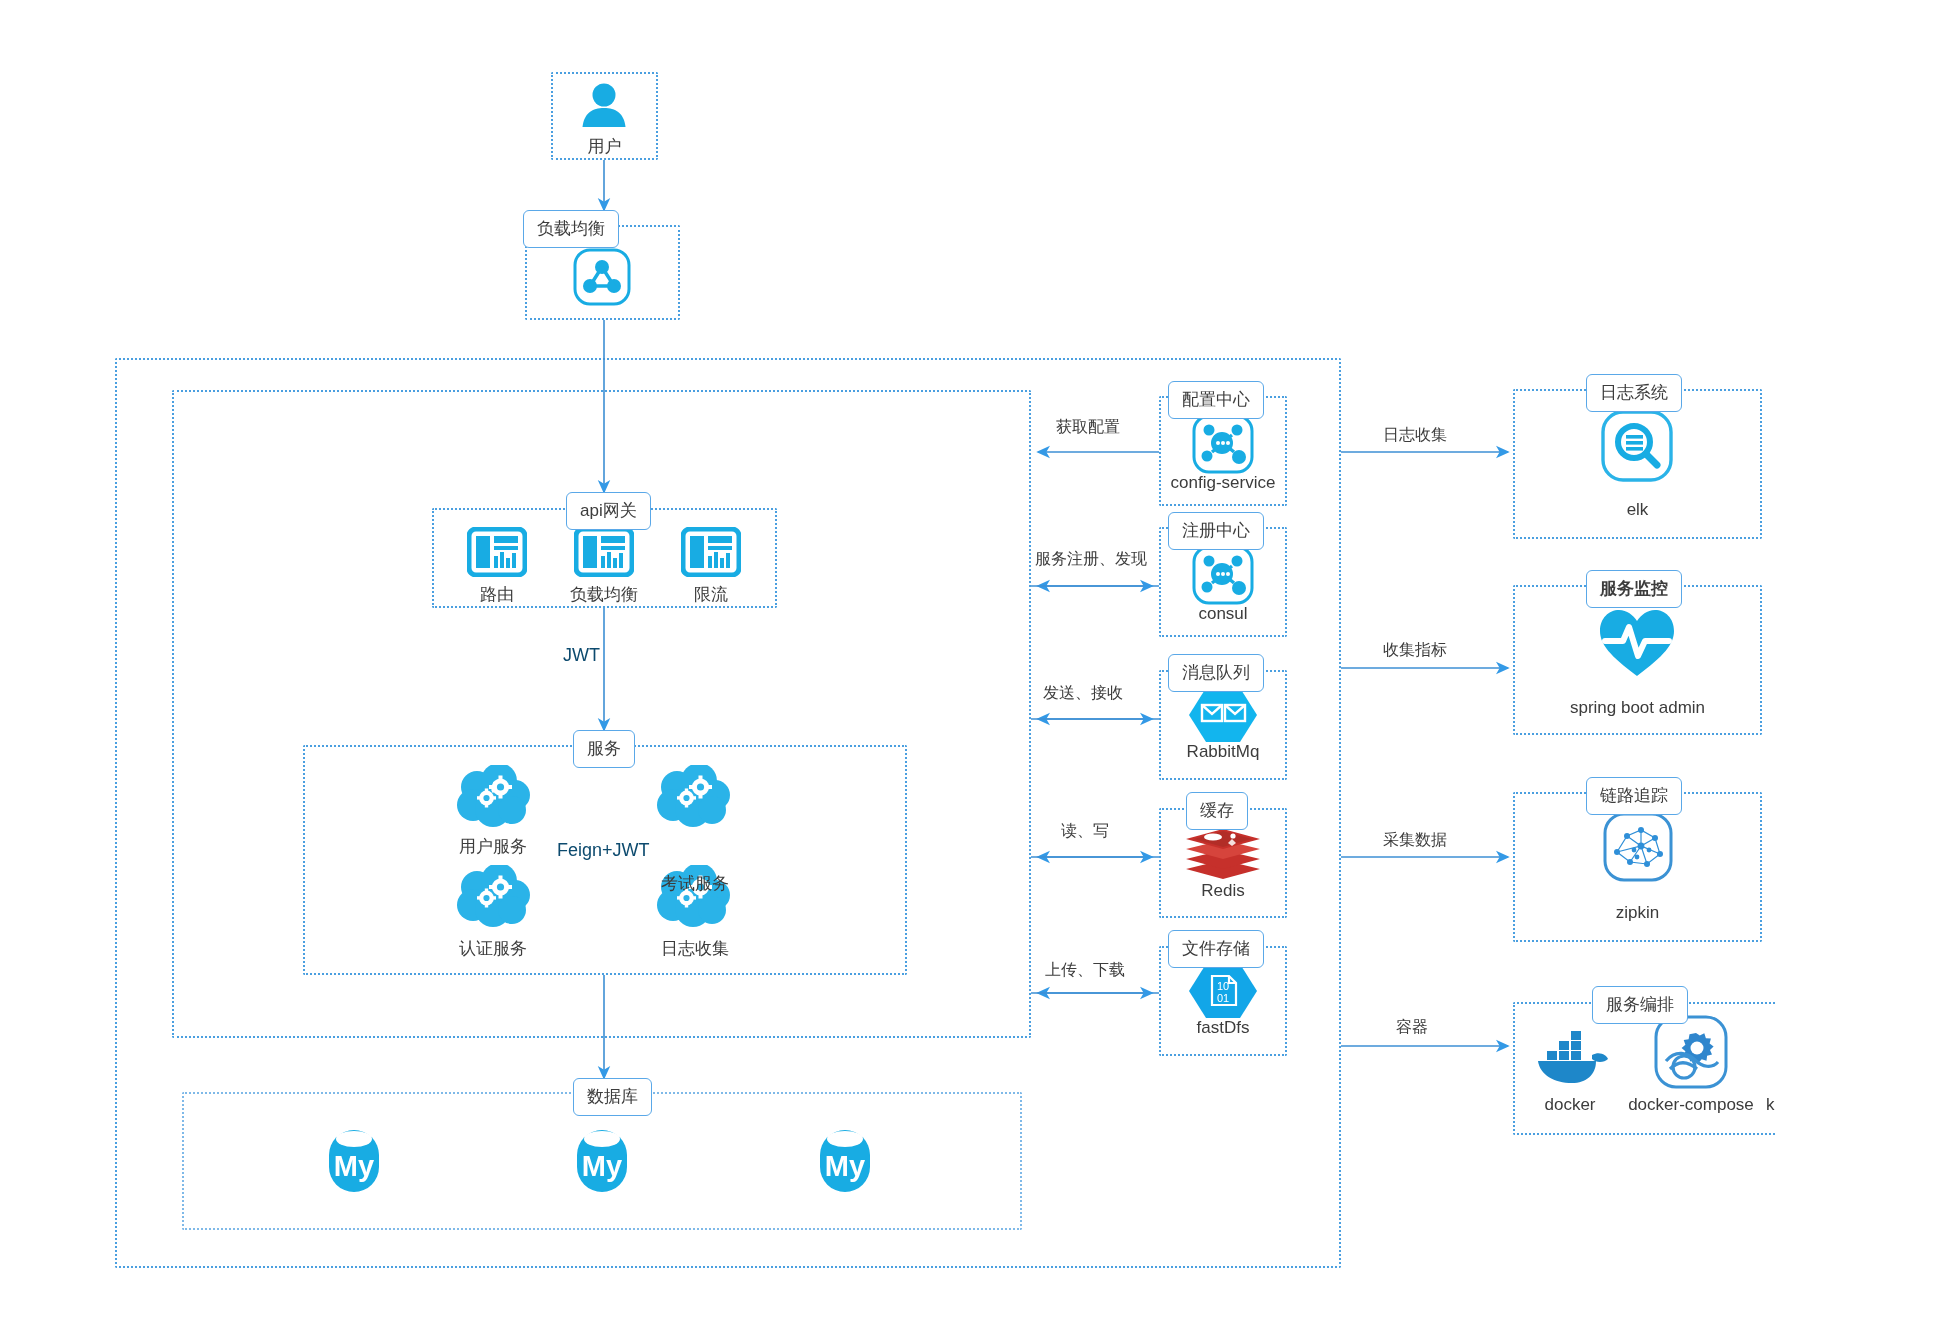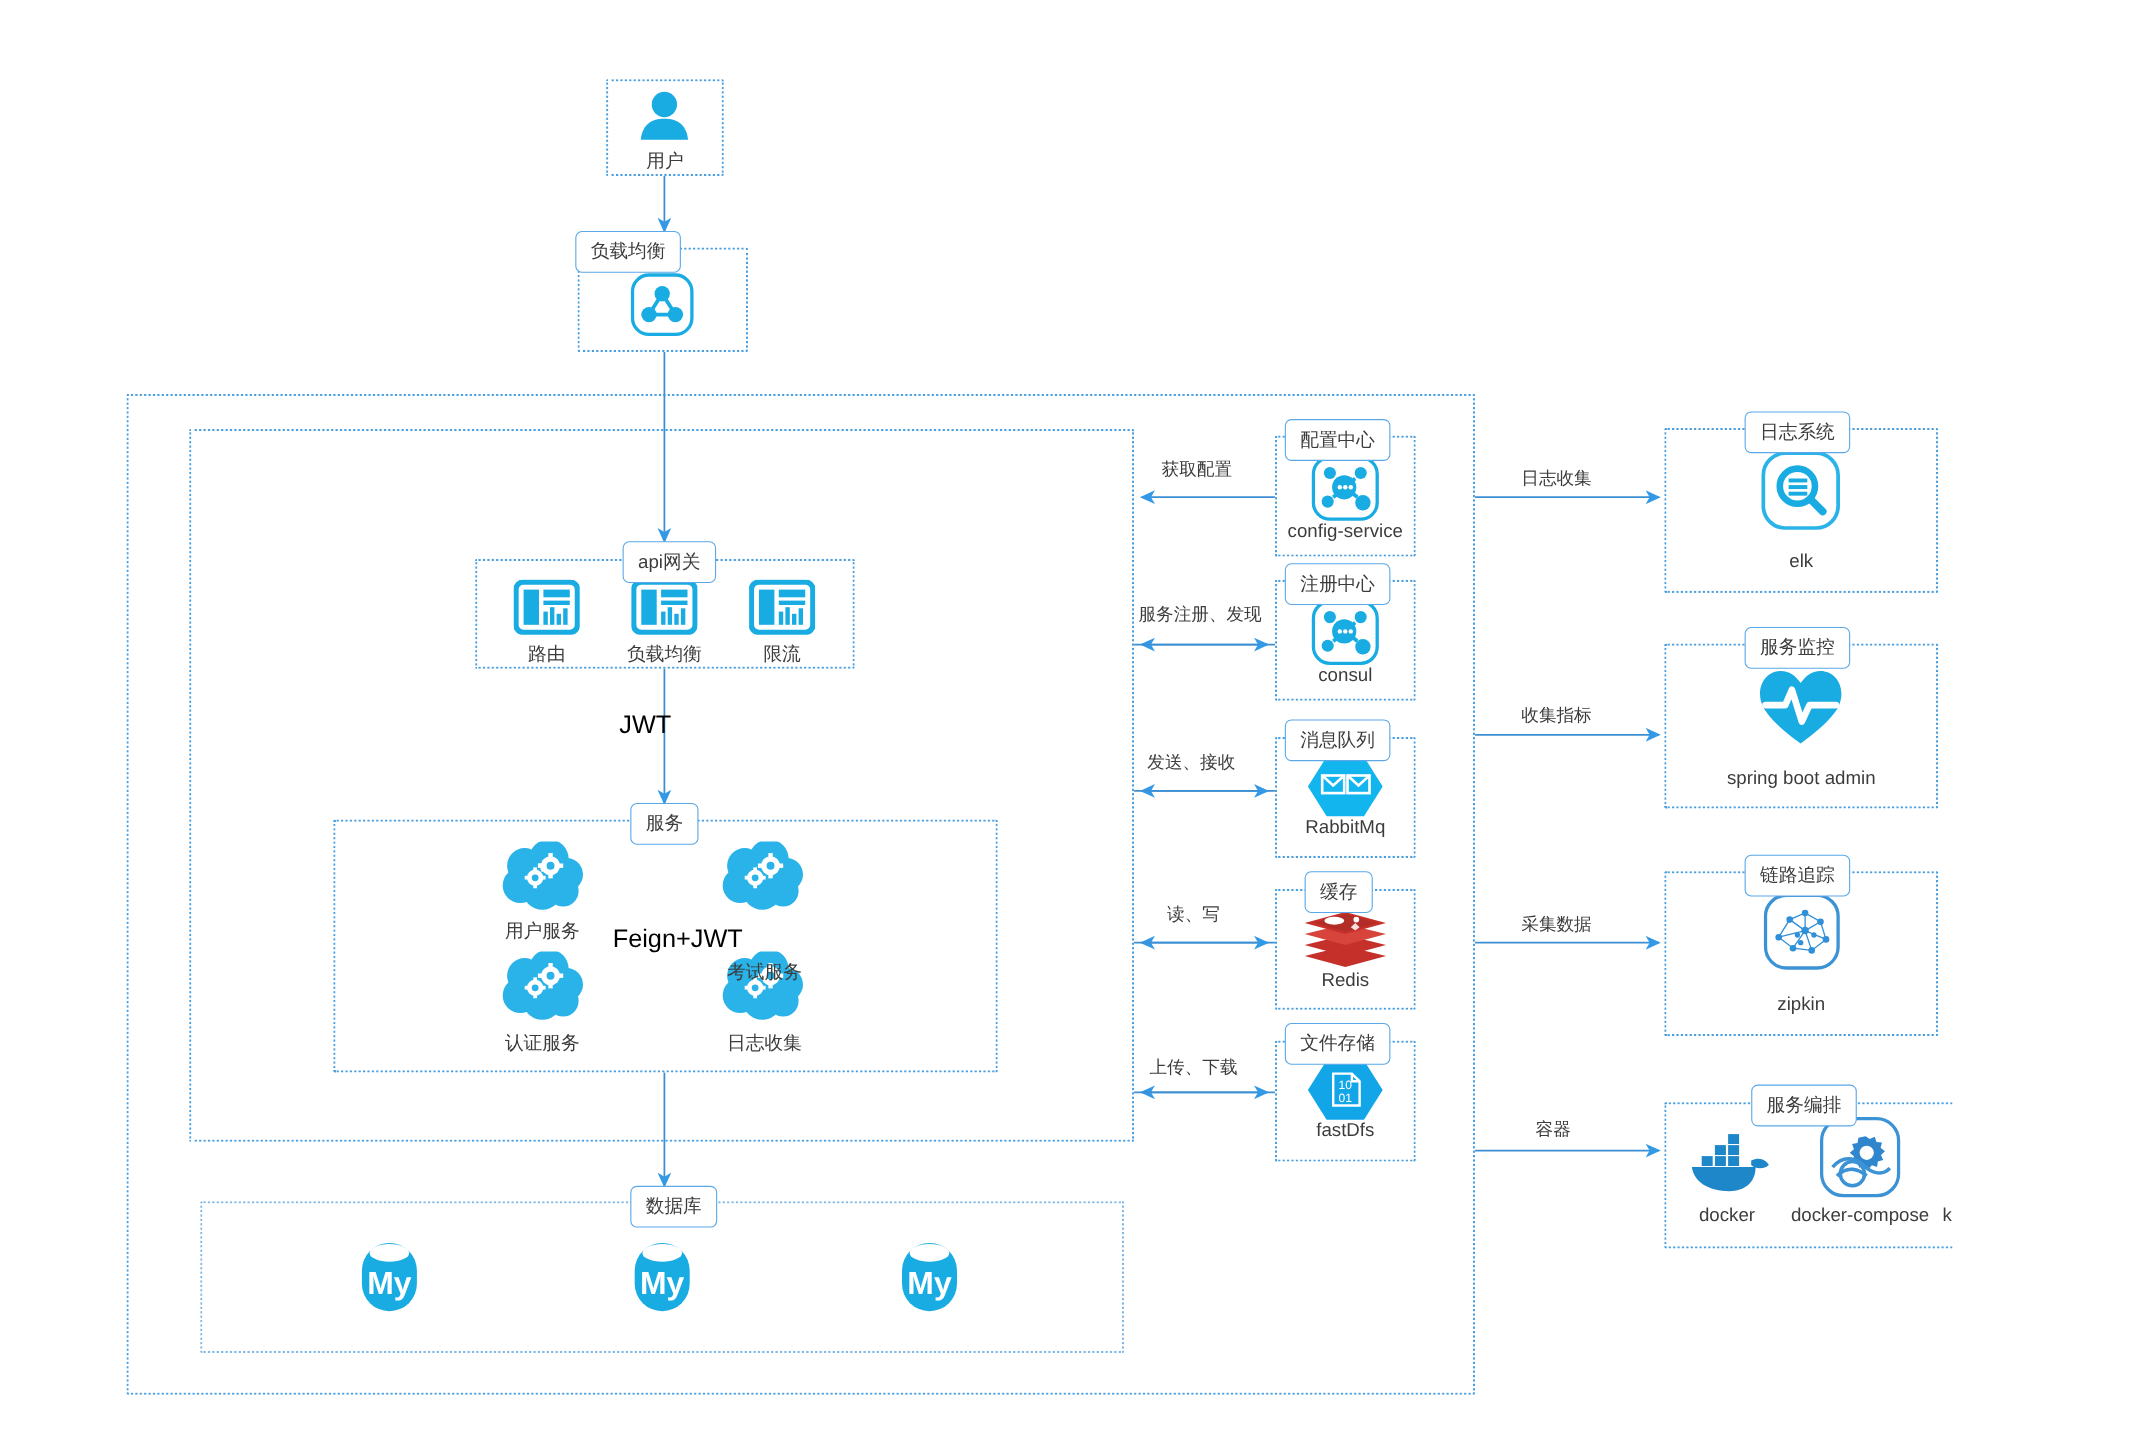--- a/index.html
+++ b/index.html
@@ -46,22 +46,22 @@
   }
   .edgelabel{
     position:absolute;
     font-size:16px;
     color:#3c3c3c;
     white-space:nowrap;
     z-index:5;
   }
   .plaintext{
     position:absolute;
-    font-size:23px;
-    color:#000000;
+    font-size:18px;
+    color:#0c4a6e;
     white-space:nowrap;
     z-index:5;
   }
   .icon{position:absolute;z-index:3;}
   .icon svg{display:block;}
   svg.conn{position:absolute;left:0;top:0;width:1937px;height:1322px;
            overflow:visible;pointer-events:none;z-index:2;}
   .authorbox{
     position:absolute;
     border:2px dotted #4a9fe0;
@@ -451,21 +451,21 @@
         <rect x="25" y="31" width="17" height="3.6"></rect>
         <rect x="25" y="37" width="17" height="3.6"></rect>
       </g>
       <line x1="45" y1="44" x2="56" y2="55" stroke="#18ace3" stroke-width="7" stroke-linecap="round"></line>
     </svg>
   </div>
   <div class="nodelabel" style="left:1513px;top:500px;width:249px;">elk</div>
   <div class="edgelabel" style="left:1383px;top:425px;">日志收集</div>
 
   <div class="dashbox" style="left:1513px;top:585px;width:249px;height:150px;"></div>
-  <div class="caption" style="left:1586px;top:570px;">服务监控</div>
+  <div class="caption" style="left:1586px;top:570px;font-weight:bold;">服务监控</div>
   <div class="icon" style="left:1598px;top:608px;">
     <svg width="78" height="70" viewBox="0 0 78 70">
       <path d="M39 68 C12 48 2 36 2 23 C2 10 11 2 21 2 C29 2 35 7 39 13
                C43 7 49 2 57 2 C67 2 76 10 76 23 C76 36 66 48 39 68 Z" fill="#18ace3"></path>
       <path d="M7 33 L25 33 L31 19 L40 48 L47 33 L71 33" fill="none" stroke="#ffffff" stroke-width="6" stroke-linejoin="round" stroke-linecap="round"></path>
     </svg>
   </div>
   <div class="nodelabel" style="left:1513px;top:698px;width:249px;">spring boot admin</div>
   <div class="edgelabel" style="left:1383px;top:640px;">收集指标</div>
 

